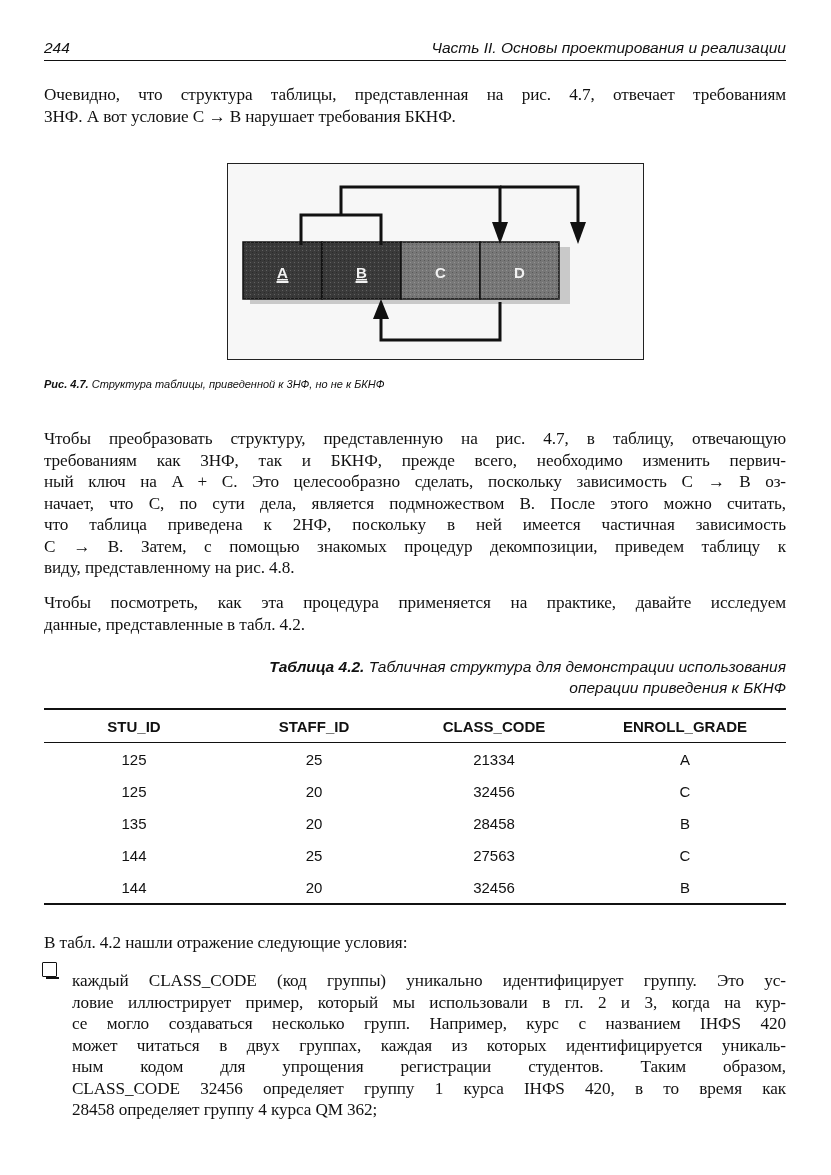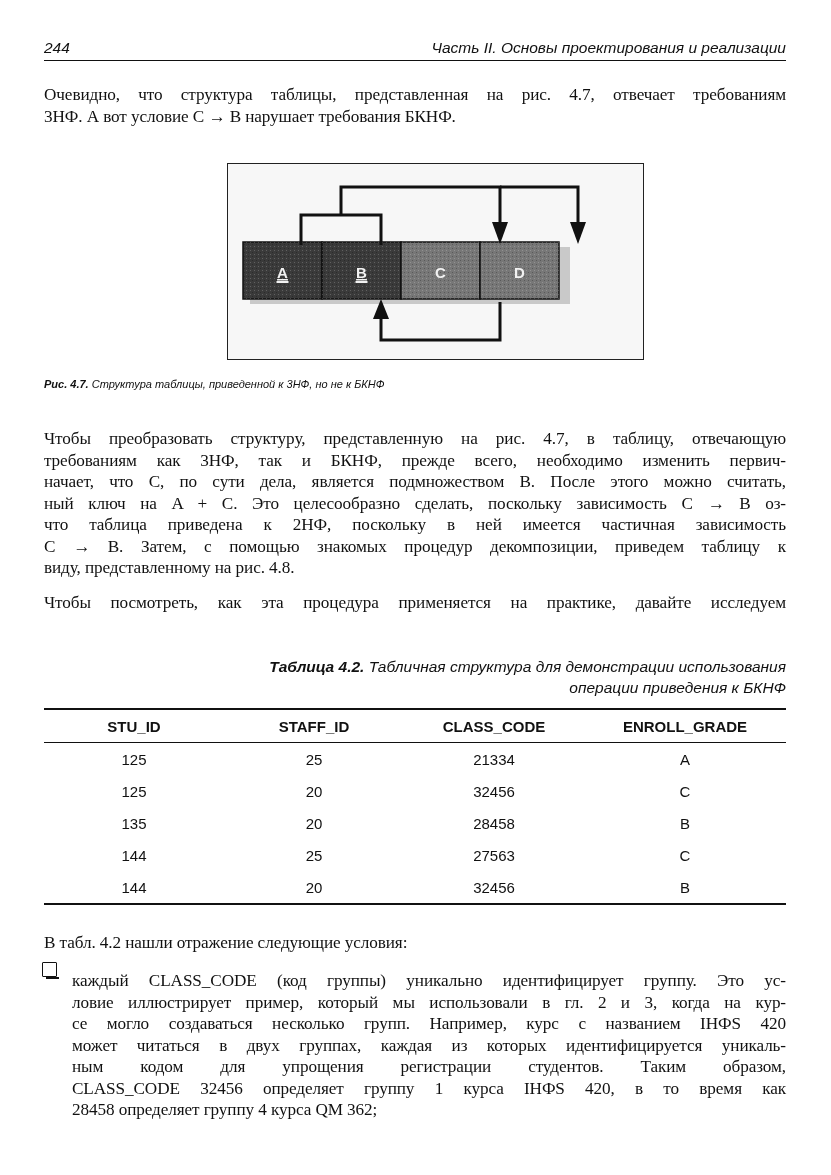--- a/index.html
+++ b/index.html
@@ -103,29 +103,30 @@
   </div>
 
   <div class="fig-caption">
     <b>Рис. 4.7.</b>
     <span>Структура таблицы, приведенной к 3НФ, но не к БКНФ</span>
   </div>
 
   <div class="para" style="top:428px;">
     <span class="line">Чтобы преобразовать структуру, представленную на рис. 4.7, в таблицу, отвечающую</span>
     <span class="line">требованиям как 3НФ, так и БКНФ, прежде всего, необходимо изменить первич-</span>
+    <span class="line">ный ключ на A + C. Это целесообразно сделать, поскольку зависимость C → B оз-</span>
     <span class="line">начает, что C, по сути дела, является подмножеством B. После этого можно считать,</span>
-    <span class="line">ный ключ на A + C. Это целесообразно сделать, поскольку зависимость C → B оз-</span>
     <span class="line">что таблица приведена к 2НФ, поскольку в ней имеется частичная зависимость</span>
     <span class="line">C → B. Затем, с помощью знакомых процедур декомпозиции, приведем таблицу к</span>
     <span class="line last">виду, представленному на рис. 4.8.</span>
   </div>
 
   <div class="para" style="top:592px;">
     <span class="line">Чтобы посмотреть, как эта процедура применяется на практике, давайте исследуем</span>
+    <span class="line last">данные, представленные в табл. 4.2.</span>
   </div>
 
   <div class="tbl-caption">
     <div><b>Таблица 4.2.</b> <span>Табличная структура для демонстрации использования</span></div>
     <div>операции приведения к БКНФ</div>
   </div>
 
   <table class="data-table">
     <thead>
       <tr>

